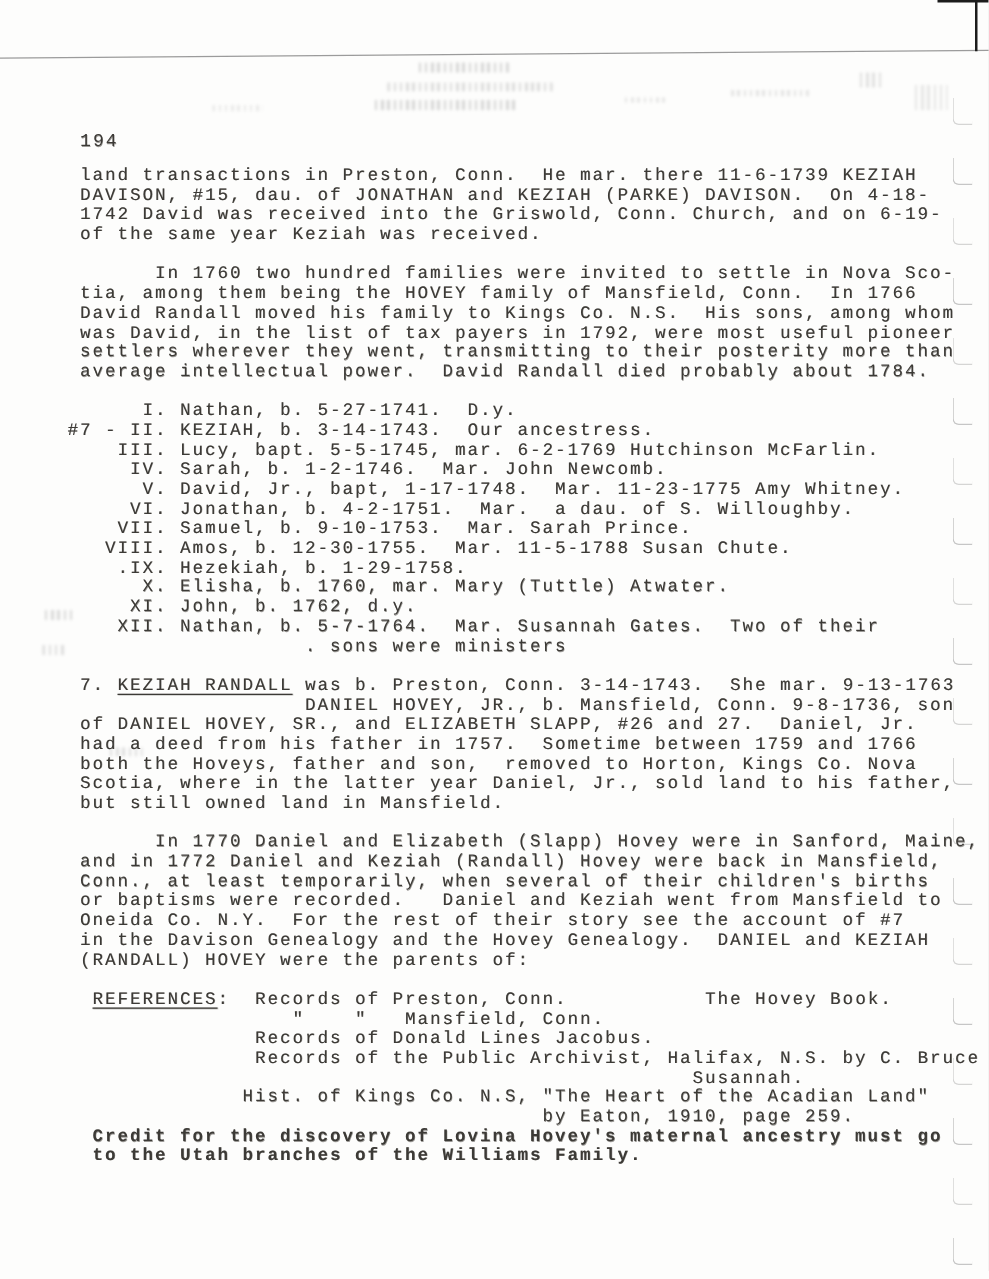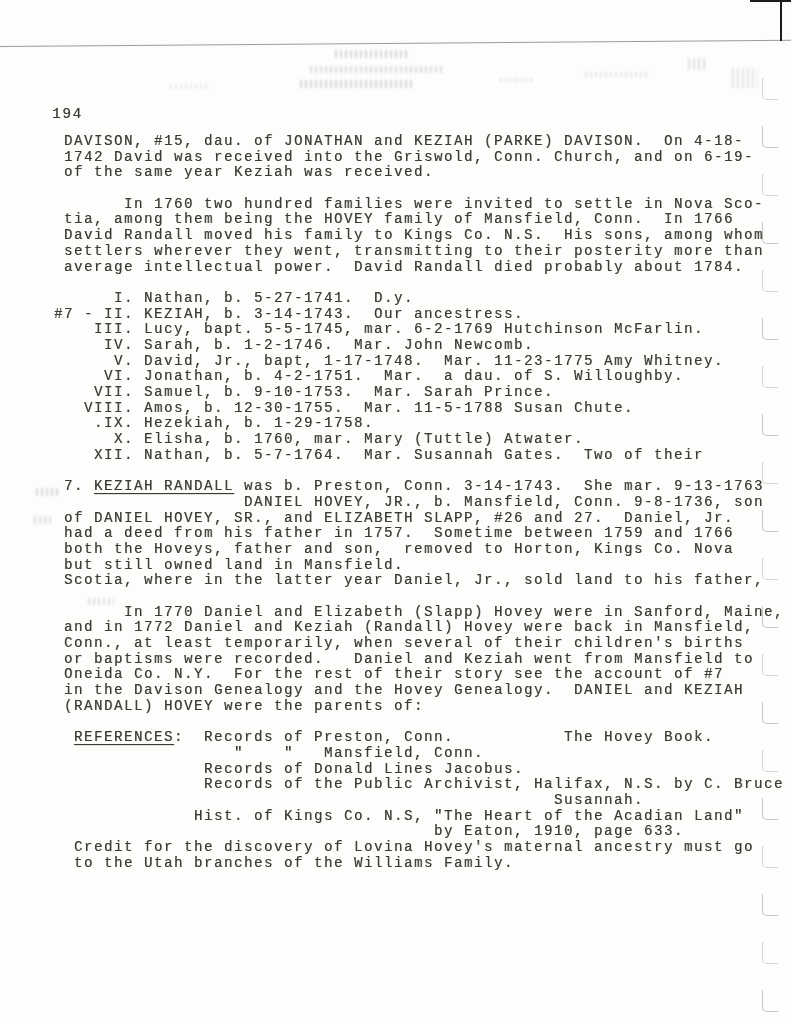--- a/index.html
+++ b/index.html
@@ -19,28 +19,28 @@
     background:var(--corner-color,#1c1c1c);}
   .binder-marks{position:absolute;inset:0;pointer-events:none;}
   .binder-mark{position:absolute;left:762px;width:15px;height:21px;
     border-left:1.6px solid var(--binder-mark-color,#9a9a9a);
     border-bottom:1.6px solid var(--binder-mark-color,#9a9a9a);
     border-bottom-left-radius:5px;opacity:.55;}
   .binder-mark:nth-child(odd){opacity:.4;}
   .smudge{position:absolute;filter:blur(1.1px);
     background:repeating-linear-gradient(90deg,#777 0 2px,transparent 2px 5px);}
   
-  .page-number{position:absolute;left:52px;top:106px;font-size:14.5px;
+  .page-number{position:absolute;left:64px;top:106px;font-size:14.5px;
     letter-spacing:1.6px;text-shadow:.4px .3px .3px rgba(60,56,50,.5);}
   .body-text{position:absolute;left:54px;top:134px;font-size:14px;
     line-height:15.7px;letter-spacing:1.6px;}
   .line{white-space:pre;height:15.7px;
     text-shadow:.4px .3px .35px rgba(60,56,50,.5);}
   .block{margin-bottom:15.7px;}
-  .block.flush{margin-top:-15.7px;}
+  .block.flush{margin-top:-15.7px;font-weight:bold;}
   .u{text-decoration:underline;text-underline-offset:2.5px;text-decoration-thickness:1px;}
 </style>
 </head>
 <body>
 
 <div class="page">
 
   <div class="scan-line"></div>
   <div class="corner-edge-v"></div>
   <div class="corner-edge-h"></div>
@@ -76,70 +76,74 @@
   <div class="smudge" style="left:732px;top:68px;width:26px;height:20px;opacity:.18"></div>
   <div class="smudge" style="left:170px;top:84px;width:40px;height:5px;opacity:.15"></div>
 
   <div class="smudge" style="left:36px;top:488px;width:22px;height:8px;opacity:.28"></div>
   <div class="smudge" style="left:34px;top:516px;width:18px;height:8px;opacity:.24"></div>
   <div class="smudge" style="left:88px;top:598px;width:26px;height:7px;opacity:.24"></div>
 
   <div class="page-number">194</div>
   <div class="body-text">
       <div class="block">
+        <div class="line"> land transactions in Preston, Conn.  He mar. there 11-6-1739 KEZIAH</div>
         <div class="line"> DAVISON, #15, dau. of JONATHAN and KEZIAH (PARKE) DAVISON.  On 4-18-</div>
         <div class="line"> 1742 David was received into the Griswold, Conn. Church, and on 6-19-</div>
         <div class="line"> of the same year Keziah was received.</div>
       </div>
       <div class="block">
         <div class="line">       In 1760 two hundred families were invited to settle in Nova Sco-</div>
         <div class="line"> tia, among them being the HOVEY family of Mansfield, Conn.  In 1766</div>
         <div class="line"> David Randall moved his family to Kings Co. N.S.  His sons, among whom</div>
+        <div class="line"> was David, in the list of tax payers in 1792, were most useful pioneer</div>
         <div class="line"> settlers wherever they went, transmitting to their posterity more than</div>
         <div class="line"> average intellectual power.  David Randall died probably about 1784.</div>
       </div>
       <div class="block">
         <div class="line">      I. Nathan, b. 5-27-1741.  D.y.</div>
         <div class="line">#7 - II. KEZIAH, b. 3-14-1743.  Our ancestress.</div>
         <div class="line">    III. Lucy, bapt. 5-5-1745, mar. 6-2-1769 Hutchinson McFarlin.</div>
         <div class="line">     IV. Sarah, b. 1-2-1746.  Mar. John Newcomb.</div>
         <div class="line">      V. David, Jr., bapt, 1-17-1748.  Mar. 11-23-1775 Amy Whitney.</div>
         <div class="line">     VI. Jonathan, b. 4-2-1751.  Mar.  a dau. of S. Willoughby.</div>
         <div class="line">    VII. Samuel, b. 9-10-1753.  Mar. Sarah Prince.</div>
         <div class="line">   VIII. Amos, b. 12-30-1755.  Mar. 11-5-1788 Susan Chute.</div>
         <div class="line">    .IX. Hezekiah, b. 1-29-1758.</div>
         <div class="line">      X. Elisha, b. 1760, mar. Mary (Tuttle) Atwater.</div>
+        <div class="line">     XI. John, b. 1762, d.y.</div>
         <div class="line">    XII. Nathan, b. 5-7-1764.  Mar. Susannah Gates.  Two of their</div>
+        <div class="line">                   . sons were ministers</div>
       </div>
       <div class="block">
         <div class="line"> 7. <span class="u">KEZIAH RANDALL</span> was b. Preston, Conn. 3-14-1743.  She mar. 9-13-1763</div>
         <div class="line">                   DANIEL HOVEY, JR., b. Mansfield, Conn. 9-8-1736, son</div>
         <div class="line"> of DANIEL HOVEY, SR., and ELIZABETH SLAPP, #26 and 27.  Daniel, Jr.</div>
         <div class="line"> had a deed from his father in 1757.  Sometime between 1759 and 1766</div>
         <div class="line"> both the Hoveys, father and son,  removed to Horton, Kings Co. Nova</div>
+        <div class="line"> Scotia, where in the latter year Daniel, Jr., sold land to his father,</div>
         <div class="line"> but still owned land in Mansfield.</div>
-        <div class="line"> Scotia, where in the latter year Daniel, Jr., sold land to his father,</div>
       </div>
       <div class="block">
         <div class="line">       In 1770 Daniel and Elizabeth (Slapp) Hovey were in Sanford, Maine,</div>
         <div class="line"> and in 1772 Daniel and Keziah (Randall) Hovey were back in Mansfield,</div>
         <div class="line"> Conn., at least temporarily, when several of their children's births</div>
         <div class="line"> or baptisms were recorded.   Daniel and Keziah went from Mansfield to</div>
         <div class="line"> Oneida Co. N.Y.  For the rest of their story see the account of #7</div>
         <div class="line"> in the Davison Genealogy and the Hovey Genealogy.  DANIEL and KEZIAH</div>
         <div class="line"> (RANDALL) HOVEY were the parents of:</div>
       </div>
       <div class="block">
         <div class="line">  <span class="u">REFERENCES</span>:  Records of Preston, Conn.           The Hovey Book.</div>
         <div class="line">                  "    "   Mansfield, Conn.</div>
         <div class="line">               Records of Donald Lines Jacobus.</div>
         <div class="line">               Records of the Public Archivist, Halifax, N.S. by C. Bruce</div>
         <div class="line">                                                  Susannah.</div>
         <div class="line">              Hist. of Kings Co. N.S, "The Heart of the Acadian Land"</div>
-        <div class="line">                                      by Eaton, 1910, page 633.</div>
+        <div class="line">                                      by Eaton, 1910, page 259.</div>
       </div>
       <div class="block flush">
         <div class="line">  Credit for the discovery of Lovina Hovey's maternal ancestry must go</div>
         <div class="line">  to the Utah branches of the Williams Family.</div>
       </div>
     </div>
 
 </div>
 
 </body></html>

